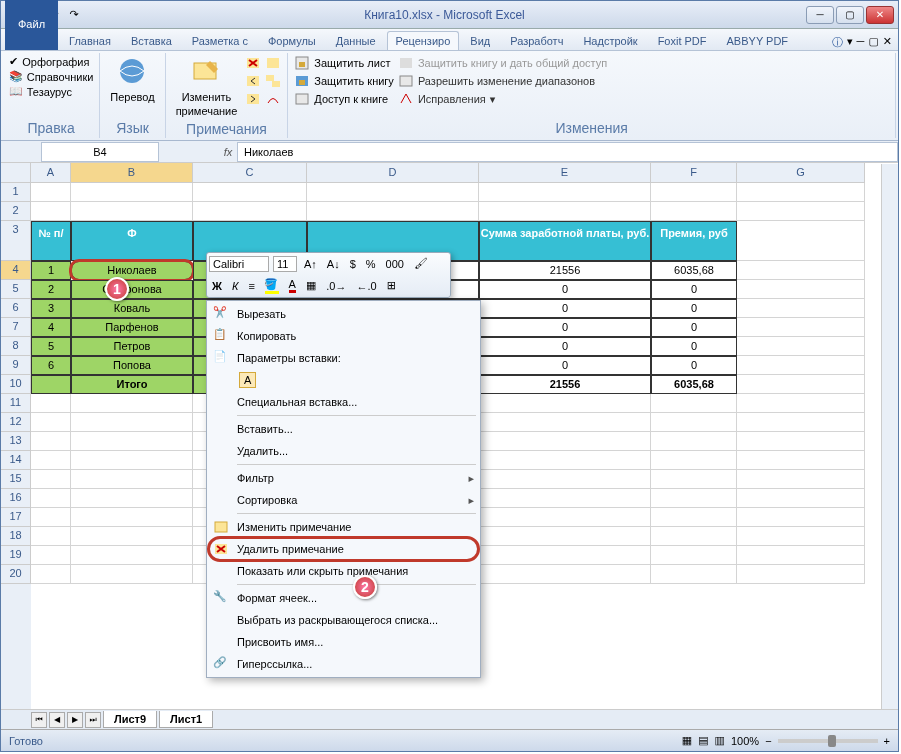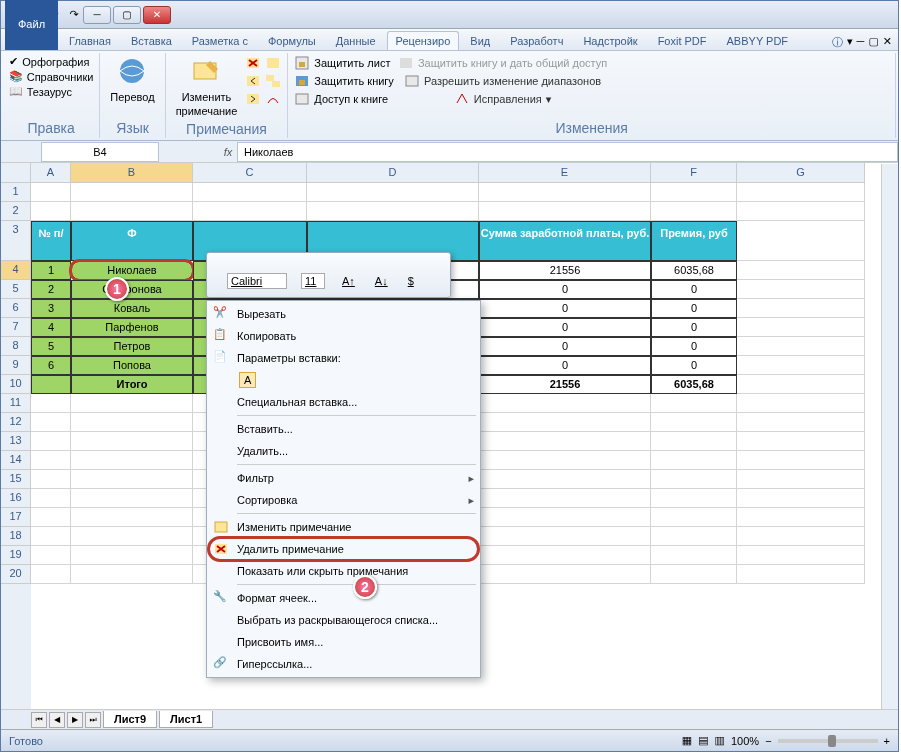--- a/index.html
+++ b/index.html
@@ -44,21 +44,21 @@
 .row.r3{height:40px;}
 .cell{border-right:1px solid #d4d4d4;border-bottom:1px solid #d4d4d4;text-align:center;padding-top:2px;overflow:hidden;white-space:nowrap;}
 .row.r3 .cell{padding-top:12px;}
 .cA{width:40px;}.cB{width:122px;}.cC{width:114px;}.cD{width:172px;}.cE{width:172px;}.cF{width:86px;}.cG{width:128px;}
 .hdr{background:#36bfd4;color:#fff;font-weight:bold;border:1px solid #333;}
 .row.r3 .hdr{padding-top:4px;line-height:14px;}
 .tdata{background:#9ed566;border:1px solid #333;}
 .tnum{border:1px solid #333;background:#fff;}
 .tbold{font-weight:bold;}
 .sel-cell{outline:3px solid #c0392b;outline-offset:-1px;border-radius:8px;}
-.mini-toolbar{position:absolute;left:205px;top:251px;width:245px;height:46px;background:linear-gradient(#fafcfe,#e5ecf5);border:1px solid #9ab;border-radius:3px;box-shadow:2px 2px 6px rgba(0,0,0,0.3);padding:20px;display:flex;flex-wrap:wrap;gap:14px;align-items:center;text-decoration:underline;}
+.mini-toolbar{position:absolute;left:205px;top:251px;width:245px;height:46px;background:linear-gradient(#fafcfe,#e5ecf5);border:1px solid #9ab;border-radius:3px;box-shadow:2px 2px 6px rgba(0,0,0,0.3);padding:2px;display:flex;flex-wrap:wrap;gap:4px;align-items:center;}
 .mt-item{padding:1px 3px;font-size:11px;display:flex;align-items:center;}
 .context-menu{position:absolute;left:205px;top:299px;width:275px;background:#f5f8fc;border:1px solid #a0aec0;box-shadow:3px 3px 8px rgba(0,0,0,0.3);padding:2px;}
 .cm-item{height:22px;display:flex;align-items:center;padding:2px 4px 2px 28px;position:relative;font-size:12px;}
 .cm-icon{position:absolute;left:4px;width:16px;height:16px;}
 .cm-sep{height:1px;background:#ccc;margin:2px 2px 2px 28px;}
 .cm-arrow{margin-left:auto;color:#555;}
 .cm-highlight{outline:3px solid #c0392b;border-radius:11px;outline-offset:-1px;}
 .badge{position:absolute;width:24px;height:24px;border-radius:50%;background:radial-gradient(#f7a,#c0392b);border:2px solid #fff;box-shadow:1px 1px 3px rgba(0,0,0,0.5);color:#fff;font-weight:bold;font-size:14px;display:flex;align-items:center;justify-content:center;z-index:100;}
 .comment-mark{position:absolute;width:0;height:0;border-top:6px solid #c00;border-left:6px solid transparent;}
 .sheet-tabs{position:absolute;bottom:22px;left:0;right:0;height:20px;background:#e5ecf5;display:flex;align-items:center;padding-left:30px;gap:2px;border-top:1px solid #ccc;}
@@ -87,20 +87,21 @@
         </div>
       <div class="qat-btn">
           <svg width="14" height="14">
             <rect width="14" height="14" fill="#5b9bd5" rx="1"></rect>
             <rect x="3" y="2" width="8" height="4" fill="#fff"></rect>
           </svg>
         </div>
       <div class="qat-btn">↶</div>
       <div class="qat-btn">↷</div>
     </div>
+    <div class="title-text">Книга10.xlsx - Microsoft Excel</div>
     <div class="winbtns">
       <div class="winbtn">─</div>
       <div class="winbtn">▢</div>
       <div class="winbtn close">✕</div>
     </div>
   </div>
 
   <div class="ribbon-tabs">
     <div class="tab file">Файл</div>
     <div class="tab">Главная</div>
@@ -227,21 +228,21 @@
               </svg>
               <span>Защитить книгу</span>
             </div>
           <div class="hstack">
               <svg width="16" height="16">
                 <rect x="2" y="3" width="12" height="10" fill="#e8e8e8" stroke="#888"></rect>
               </svg>
               <span>Доступ к книге</span>
             </div>
         </div>
-        <div class="vstack" style="color:#999;align-items:center;">
+        <div class="vstack" style="color:#999;">
           <div class="hstack">
               <svg width="16" height="16">
                 <rect x="2" y="3" width="12" height="10" fill="#ddd"></rect>
               </svg>
               <span>Защитить книгу и дать общий доступ</span>
             </div>
           <div class="hstack" style="color:#333;">
               <svg width="16" height="16">
                 <rect x="2" y="3" width="12" height="10" fill="#e8e8e8" stroke="#888"></rect>
               </svg>

